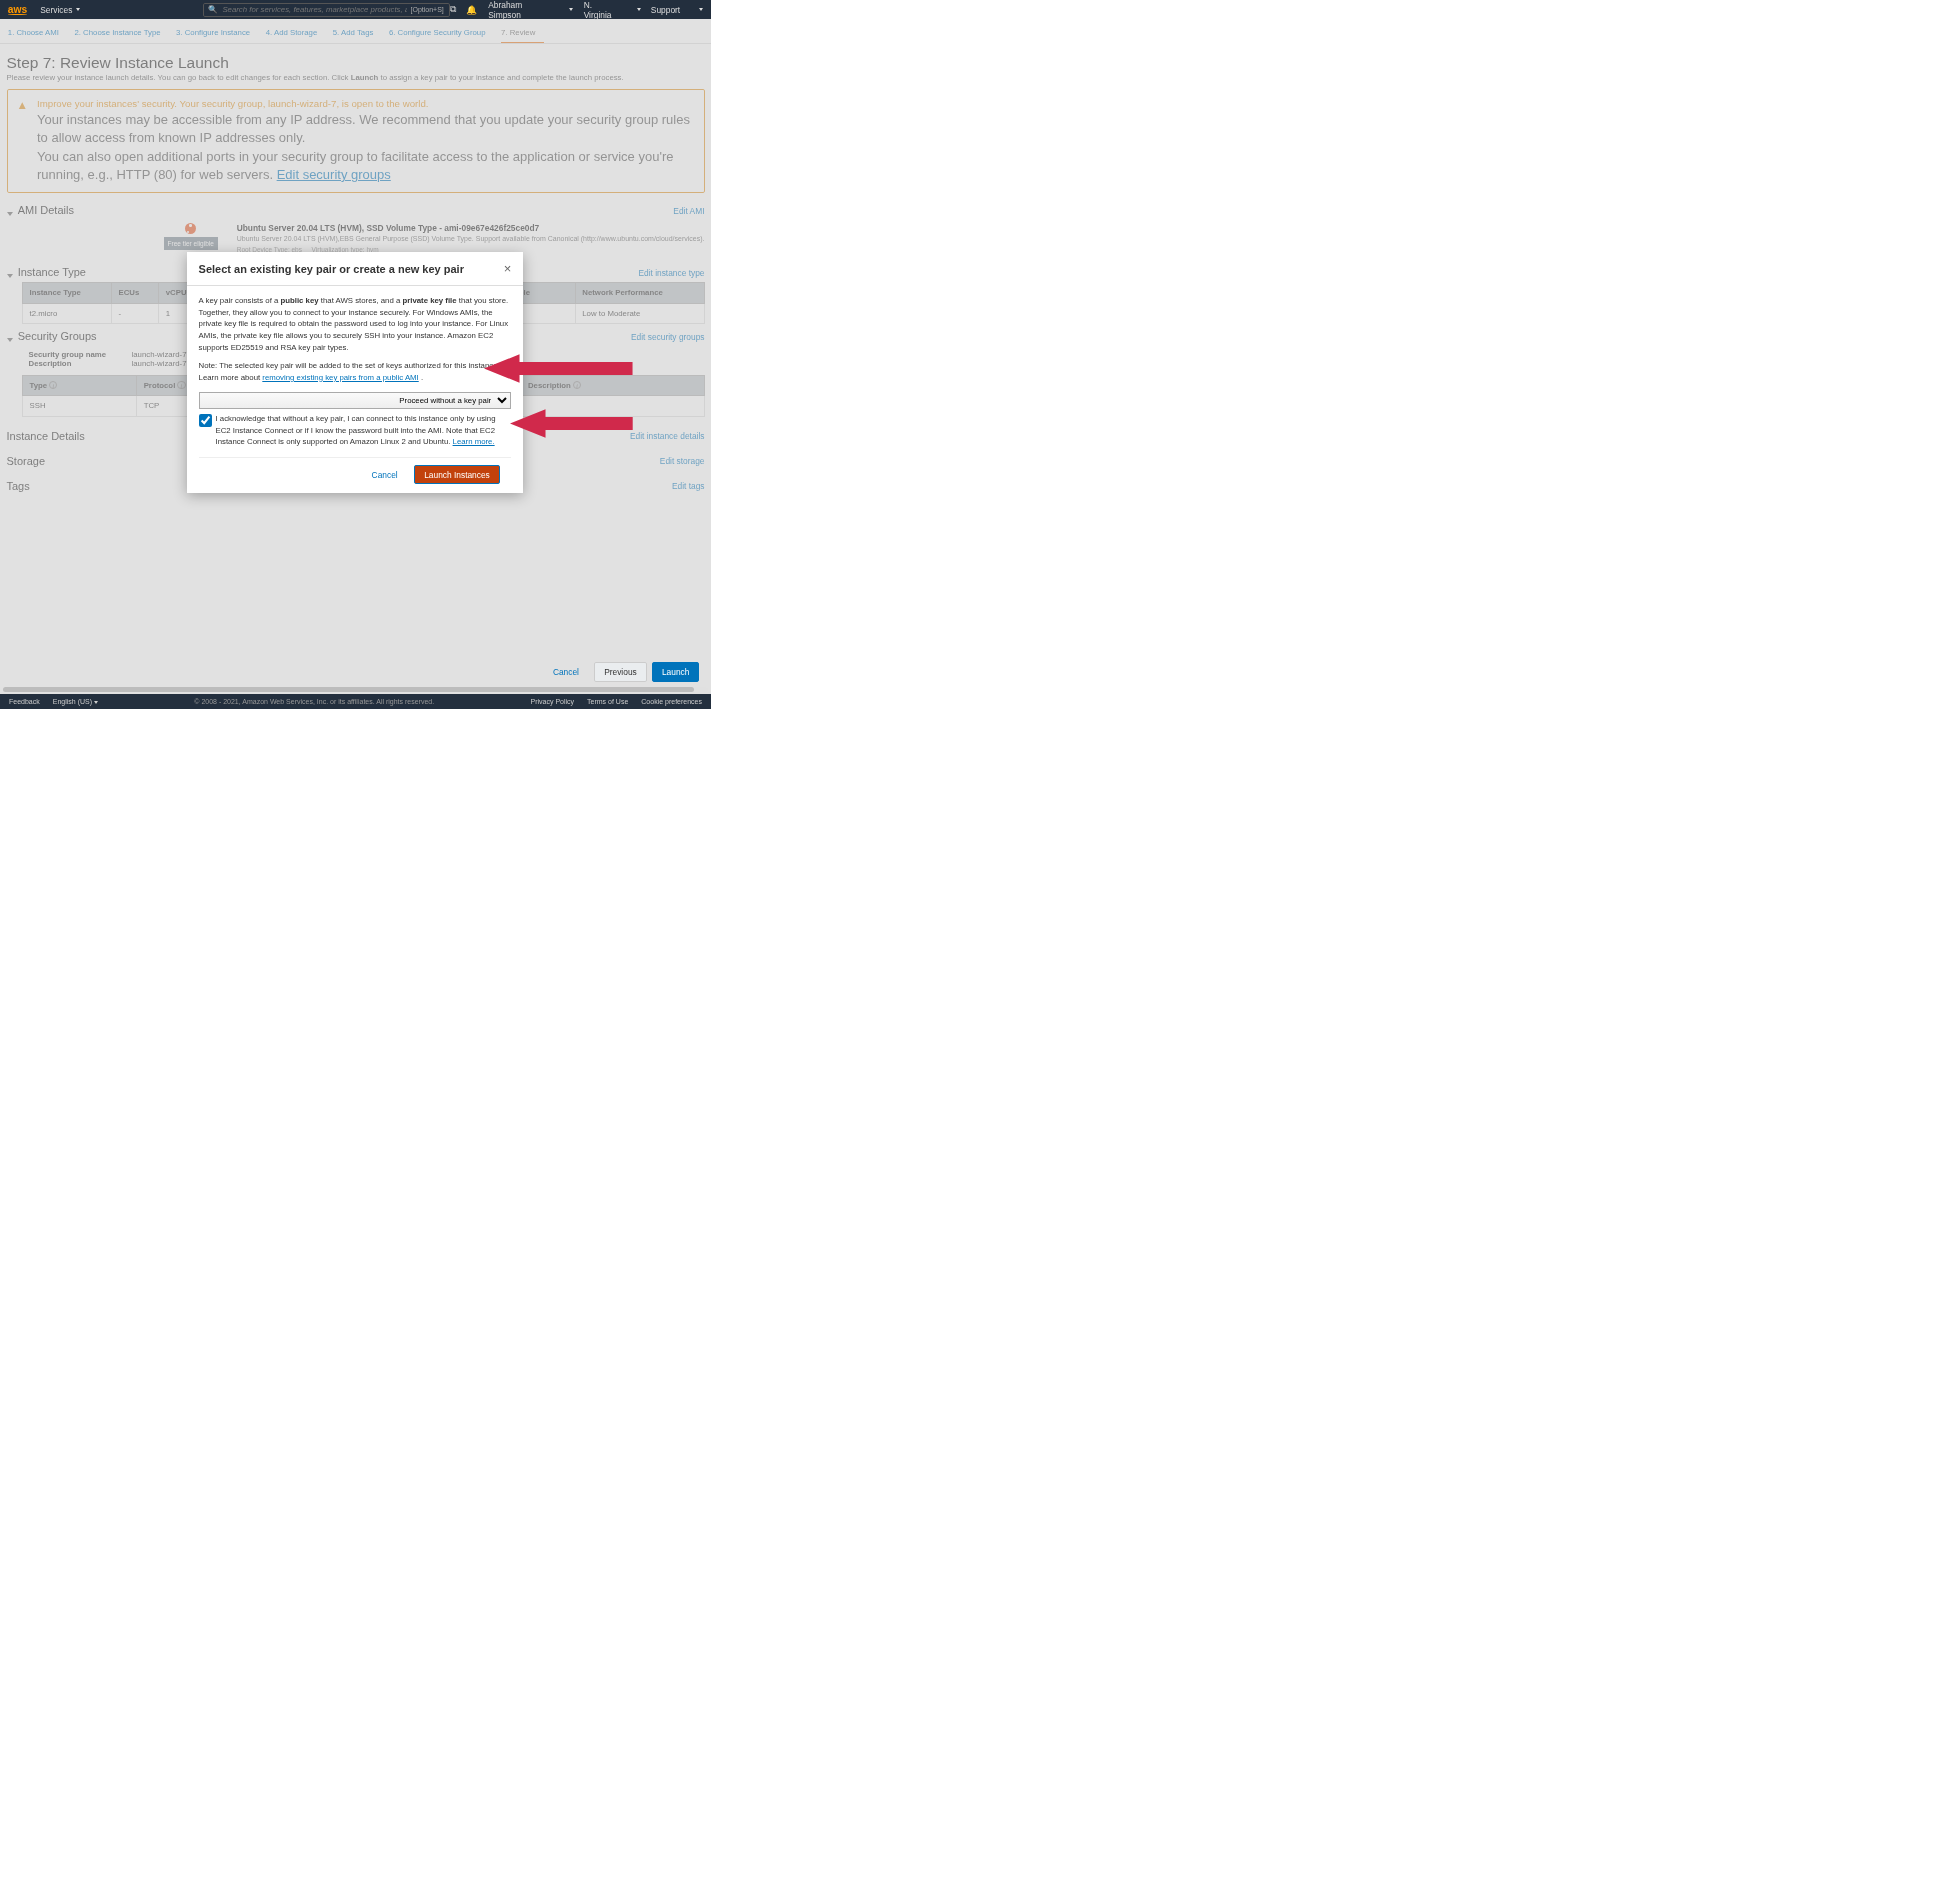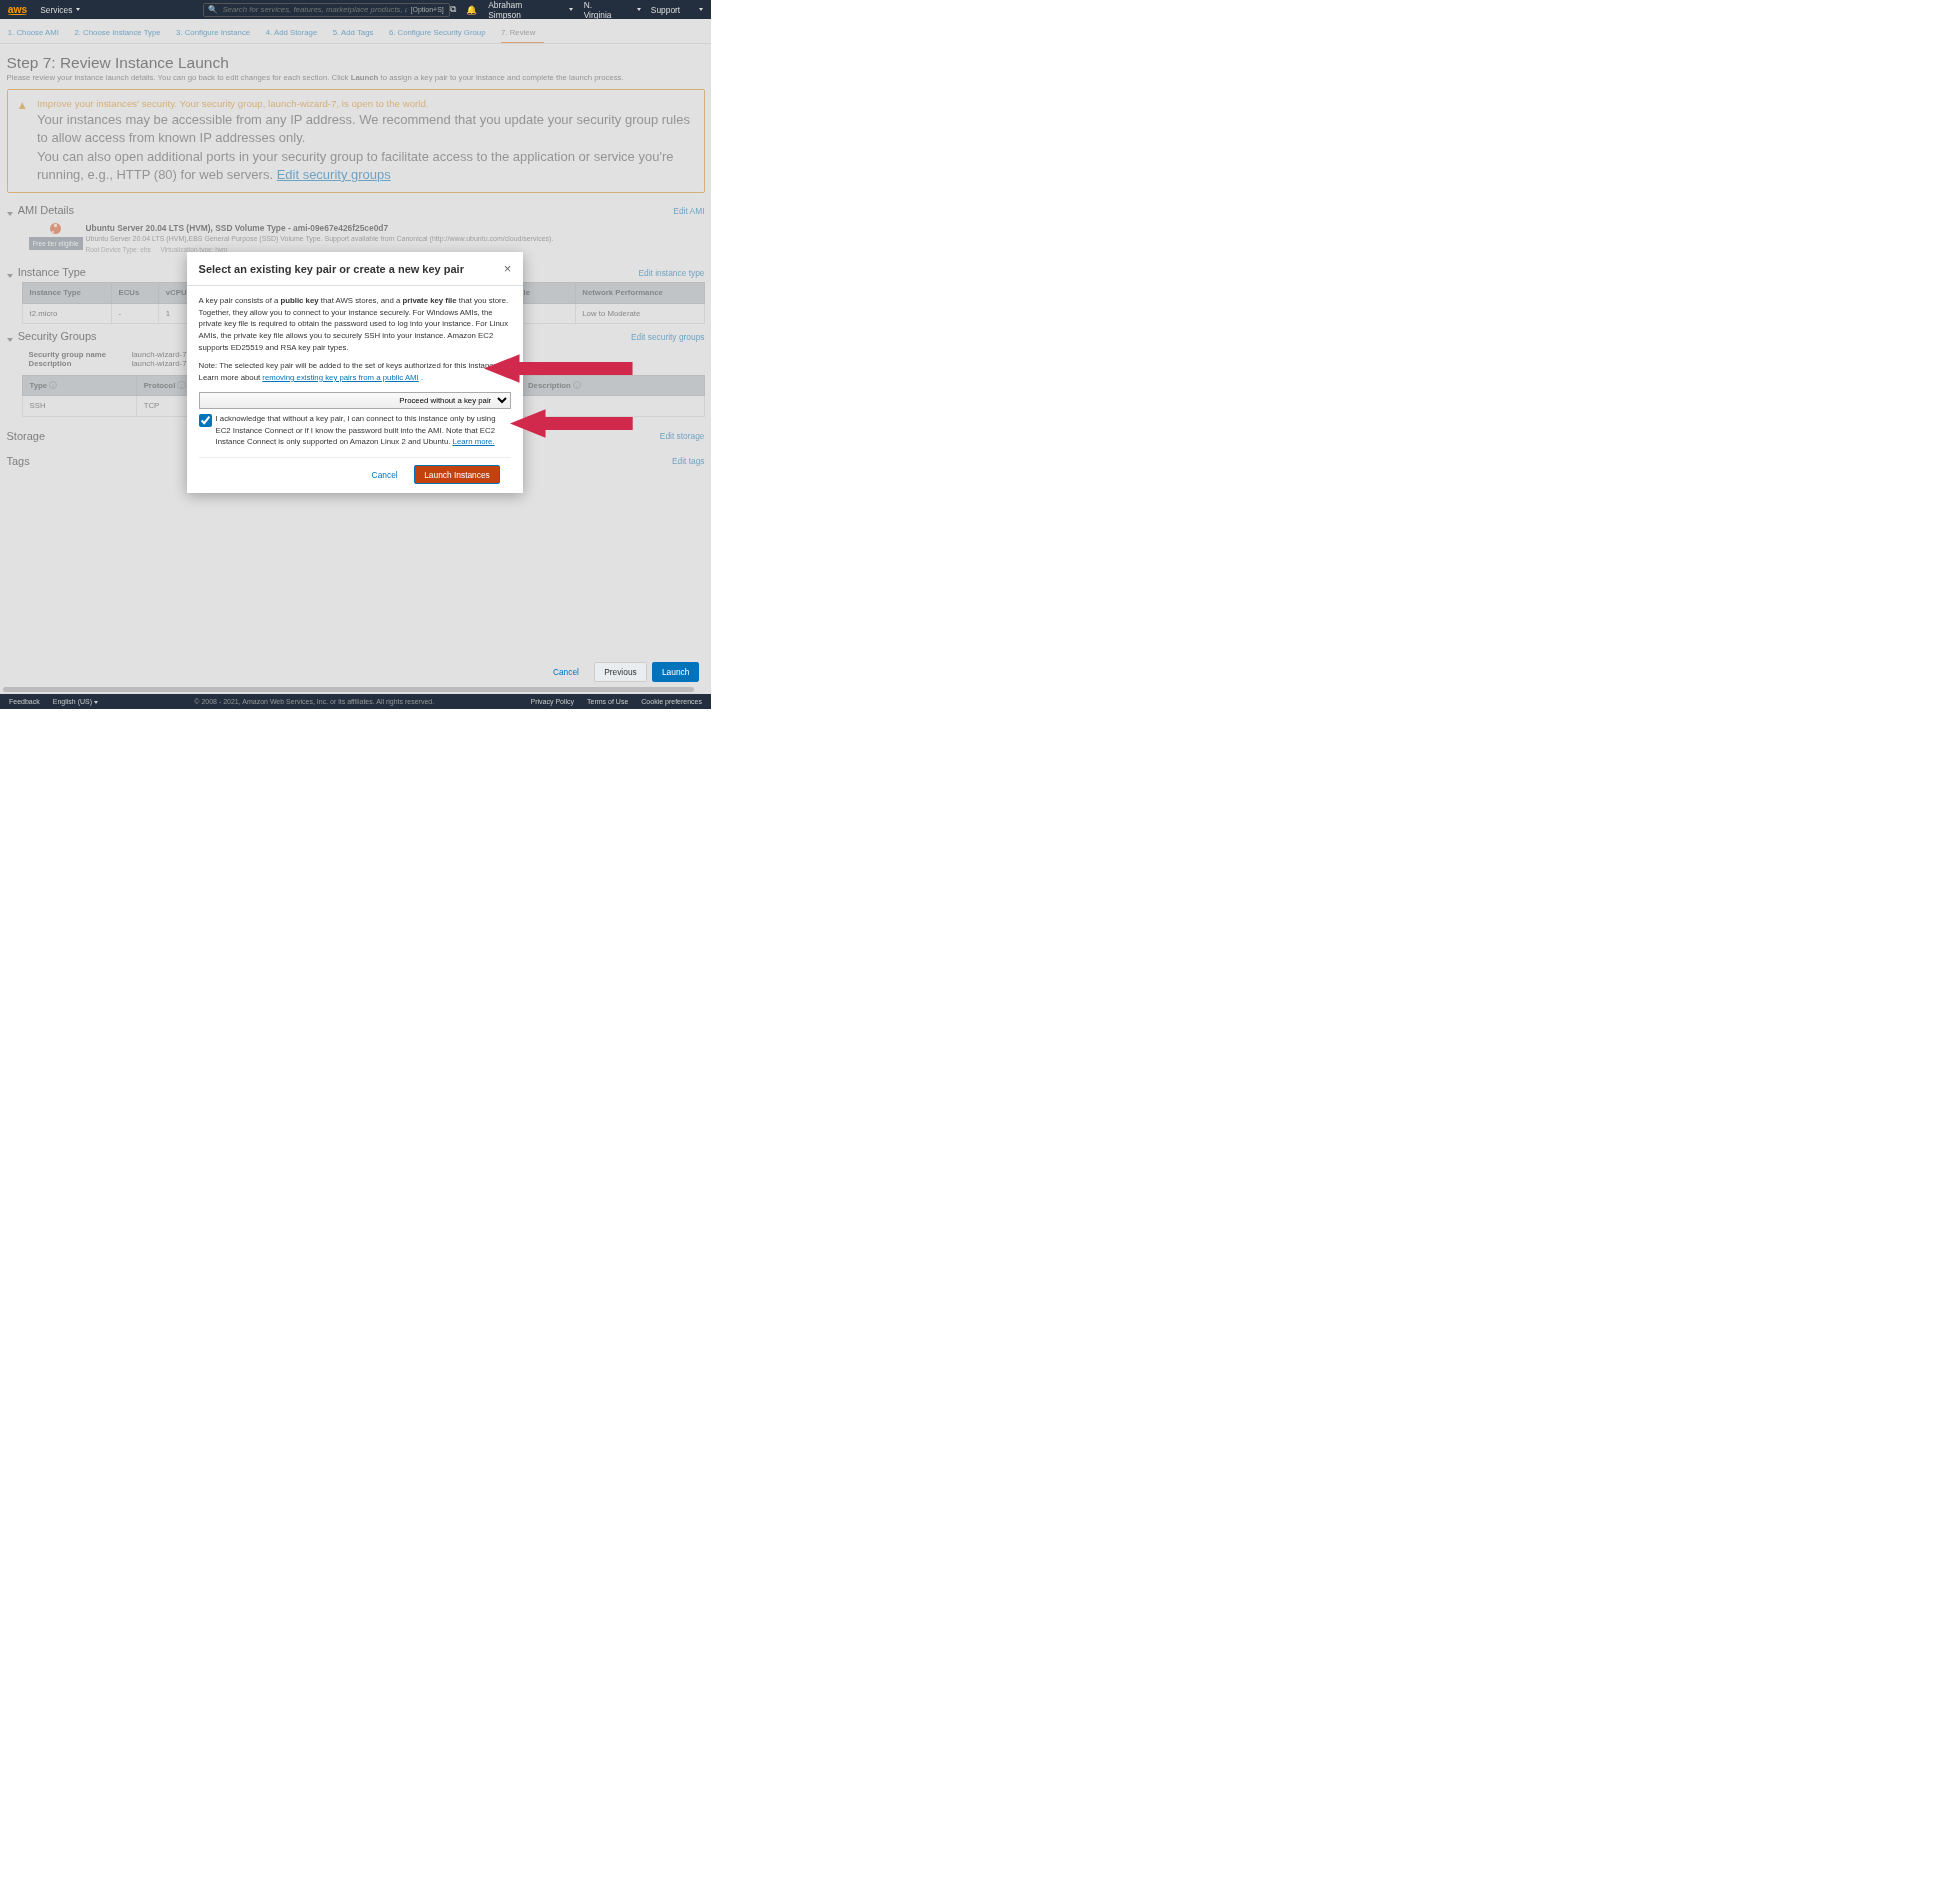--- a/index.html
+++ b/index.html
@@ -39,21 +39,21 @@
 .alert-title { color: #e2911c; font-size: 9.7px; margin-bottom: 2.6px; }
 .alert-body { font-size: 13px; color: #555; line-height: 1.4; }
 .alert-body a { color: #0073bb; }
 
 .section-head { display: flex; align-items: flex-end; margin: 6.5px 0 3.9px 0; }
 .section-head .tog { width: 0; height: 0; border-left: 3.9px solid transparent; border-right: 3.9px solid transparent; border-top: 4.5px solid #666; margin-right: 5.2px; }
 .section-head h2 { font-size: 11px; font-weight: 300; color: #222; flex: 1; }
 .section-head a { color: #0073bb; font-size: 8.4px; text-decoration: none; }
 
 
-.ami-box { display: flex; gap: 3px; padding: 2.6px 0 6.5px 22px; margin-bottom: 3.9px; }
+.ami-box { display: flex; gap: 19px; padding: 2.6px 0 6.5px 22px; margin-bottom: 3.9px; justify-content: flex-end; }
 .ami-badge-col { display: flex; flex-direction: column; align-items: center; gap: 2.6px; }
 .ami-logo { width: 11.6px; height: 11.6px; background: #e95420; border-radius: 50%; position: relative; }
 .ami-logo::before, .ami-logo::after { content: ""; position: absolute; background: #fff; border-radius: 50%; }
 .ami-logo::before { width: 2.6px; height: 2.6px; top: 1.3px; left: 4.5px; }
 .ami-logo::after { width: 1.9px; height: 1.9px; bottom: 1.9px; left: 1.9px; }
 .free-tier { background: #798691; color: #fff; font-size: 6.5px; text-align: center; padding: 2.6px 3.9px; line-height: 1.2; }
 .ami-info h3 { font-size: 8.4px; font-weight: bold; color: #222; margin-bottom: 2.6px; }
 .ami-info .desc { font-size: 7px; color: #666; margin-bottom: 3.9px; }
 .ami-info .meta { font-size: 6.5px; color: #888; }
 .ami-info .meta span { margin-right: 7.8px; }
@@ -235,20 +235,25 @@
       <td>TCP</td>
       <td>22</td>
       <td>0.0.0.0/0</td>
       <td></td>
     </tr>
   </tbody>
     </table>
 
   <div class="collapsed-row">
     <span class="tog-r"></span>
+    <h2>Instance Details</h2>
+    <a href="#">Edit instance details</a>
+  </div>
+  <div class="collapsed-row">
+    <span class="tog-r"></span>
     <h2>Storage</h2>
     <a href="#">Edit storage</a>
   </div>
   <div class="collapsed-row">
     <span class="tog-r"></span>
     <h2>Tags</h2>
     <a href="#">Edit tags</a>
   </div>
 </div>
 

